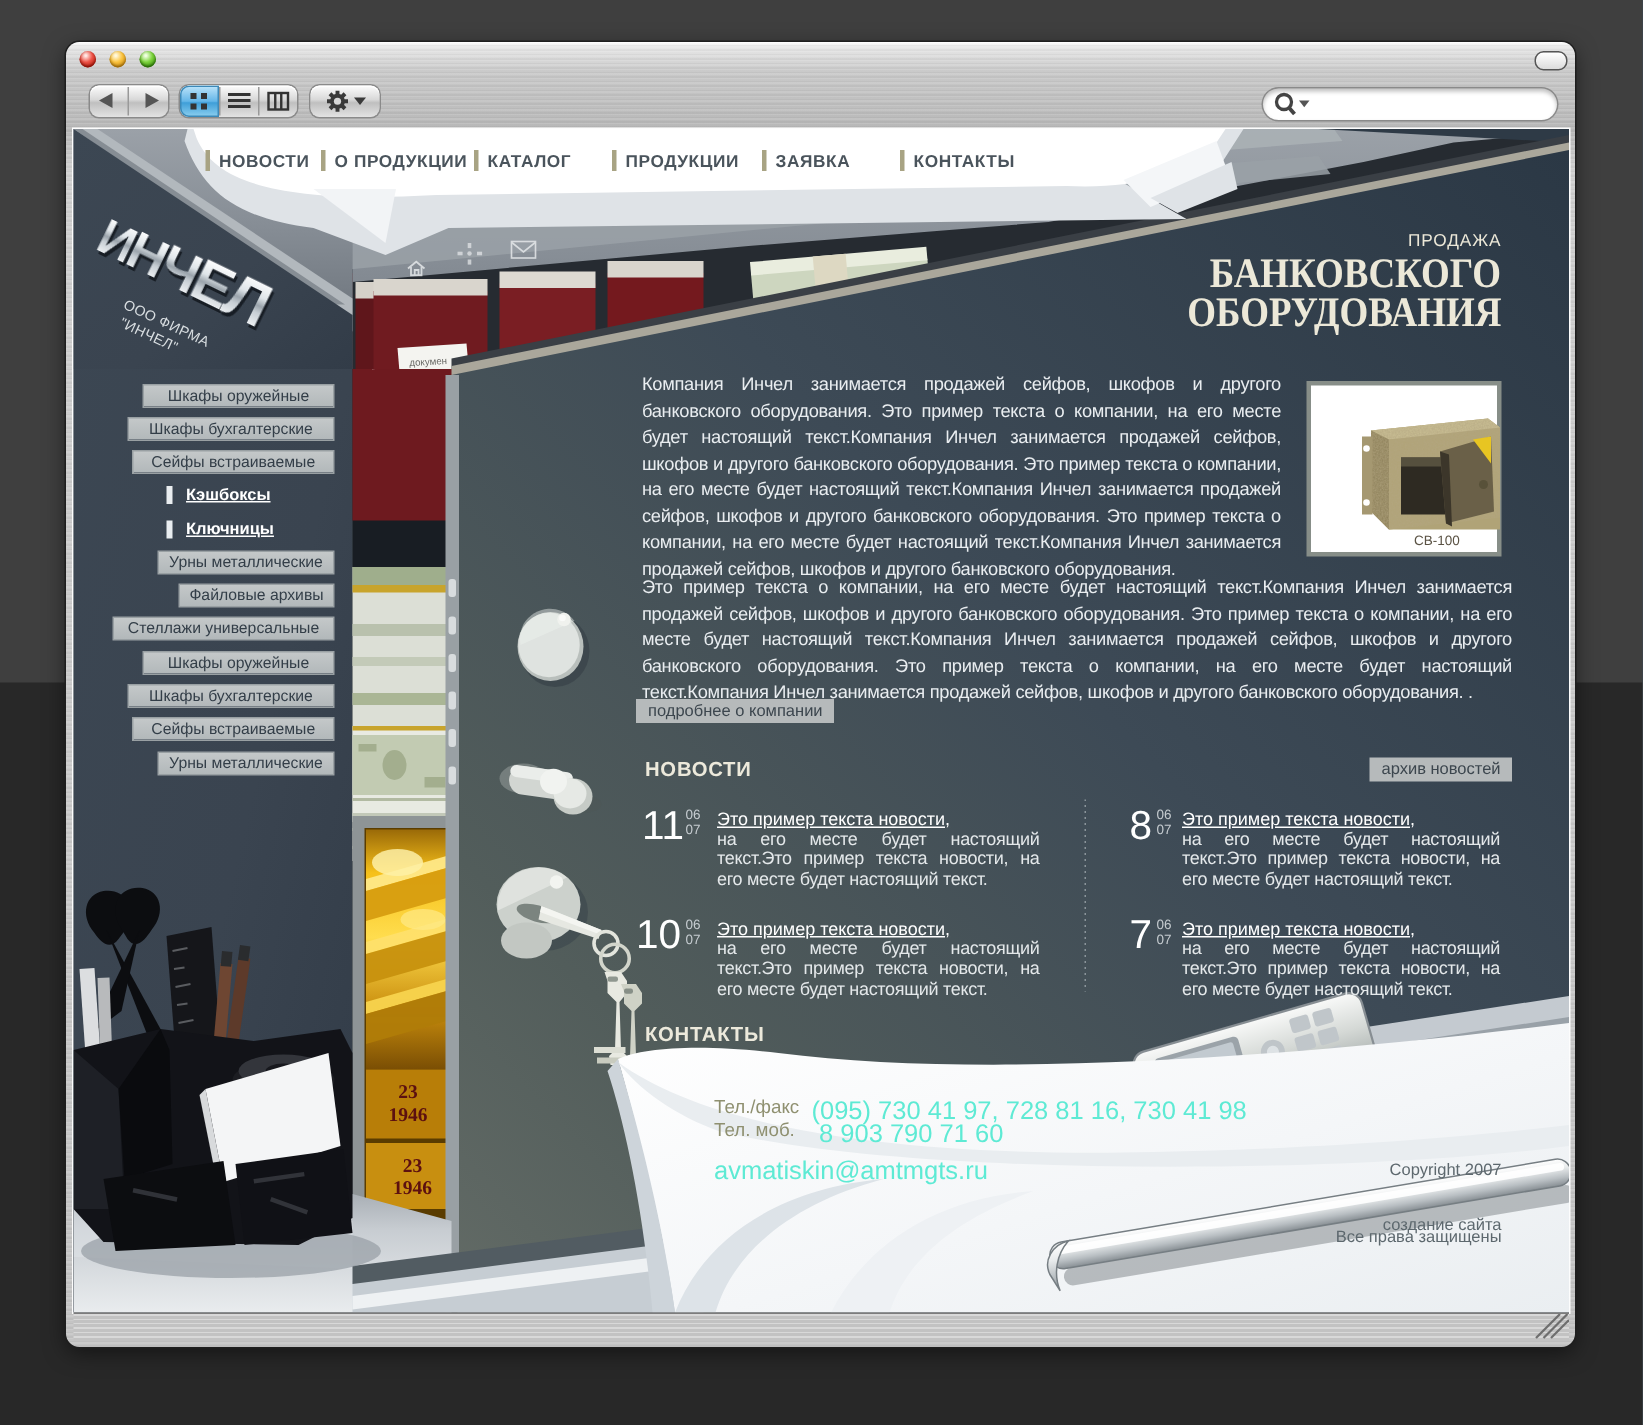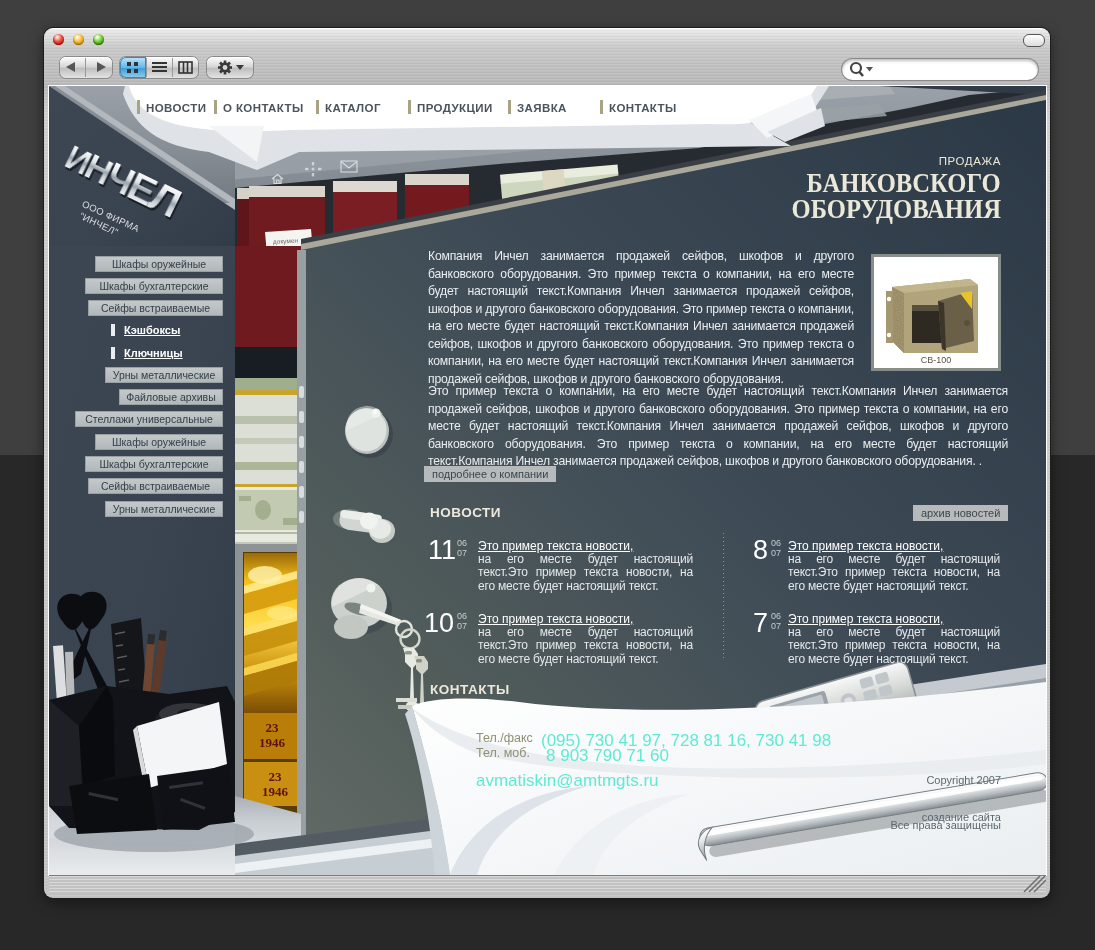--- a/index.html
+++ b/index.html
@@ -58,21 +58,21 @@
       background:linear-gradient(#c4c8c9,#b2b8ba);box-shadow:0 0 0 1px #99a0a3;}
   .ma{position:absolute;height:15px;line-height:14px;font-size:11px;color:#fff;font-weight:bold;text-decoration:underline;}
   .ma .bar{position:absolute;left:-13px;top:1px;width:3.5px;height:12px;background:#e9edf0;}
   
   #h1a{position:absolute;right:45px;top:69px;font-size:11.5px;font-weight:normal;color:#ece8d8;letter-spacing:.6px;}
   .hbig{position:absolute;right:45px;font-family:"Liberation Serif",serif;font-weight:bold;color:#ece8d8;
         font-size:28px;transform:scaleX(0.88);transform-origin:right center;line-height:26px;}
   
   .par{position:absolute;color:#e9edf0;font-size:12.2px;line-height:17.5px;text-align:justify;letter-spacing:-0.2px;}
   #imgbox{position:absolute;left:822px;top:168px;width:130px;height:117px;background:#878e88;}
-  #imgbox .inner{position:absolute;left:3px;top:3px;right:3px;bottom:3px;background:#fff;}
+  #imgbox .inner{position:absolute;left:3px;top:3px;right:3px;bottom:3px;background:#fff;padding-left:22px;}
   .gbtn{position:absolute;background:#b6babb;color:#3c464e;font-size:11px;height:16px;line-height:16px;padding:0 8px;}
   
   #newsh{position:absolute;left:381px;top:419px;font-size:13.5px;font-weight:bold;color:#ece9db;letter-spacing:.5px;}
   .ndate{position:absolute;font-size:27px;color:#fff;line-height:24px;}
   .nsub{position:absolute;font-size:9px;color:#c6ccd0;line-height:9.5px;}
   .nlink{position:absolute;font-size:12px;color:#fff;text-decoration:underline;}
   .ntxt{position:absolute;font-size:12px;color:#e4e8ea;line-height:13.4px;text-align:justify;letter-spacing:-0.2px;}
   #ndiv{position:absolute;left:674px;top:447px;width:1px;height:128px;
         background:repeating-linear-gradient(180deg,#8a949a 0 1px,transparent 1px 4px);}
   #conth{position:absolute;left:381px;top:596px;font-size:13.5px;font-weight:bold;color:#ece9db;letter-spacing:.5px;}
@@ -453,21 +453,21 @@
         <g stroke-width="1.1">
         <rect x="292" y="75" width="16" height="11"></rect>
         <path d="M292,75.5 l8,6.5 l8,-6.5"></path>
         </g>
       </g>
     </svg>
 
     <div class="nb" style="left:88px"></div>
       <div class="t nv" style="left:97px">НОВОСТИ</div>
     <div class="nb" style="left:165px"></div>
-      <div class="t nv" style="left:174px">О КОНТАКТЫ</div>
+      <div class="t nv" style="left:174px">О ПРОДУКЦИИ</div>
     <div class="nb" style="left:267px"></div>
       <div class="t nv" style="left:276px">КАТАЛОГ</div>
     <div class="nb" style="left:359px"></div>
       <div class="t nv" style="left:368px">ПРОДУКЦИИ</div>
     <div class="nb" style="left:459px"></div>
       <div class="t nv" style="left:468px">ЗАЯВКА</div>
     <div class="nb" style="left:551px"></div>
       <div class="t nv" style="left:560px">КОНТАКТЫ</div>
 
     <div class="t" id="h1a">ПРОДАЖА</div>

